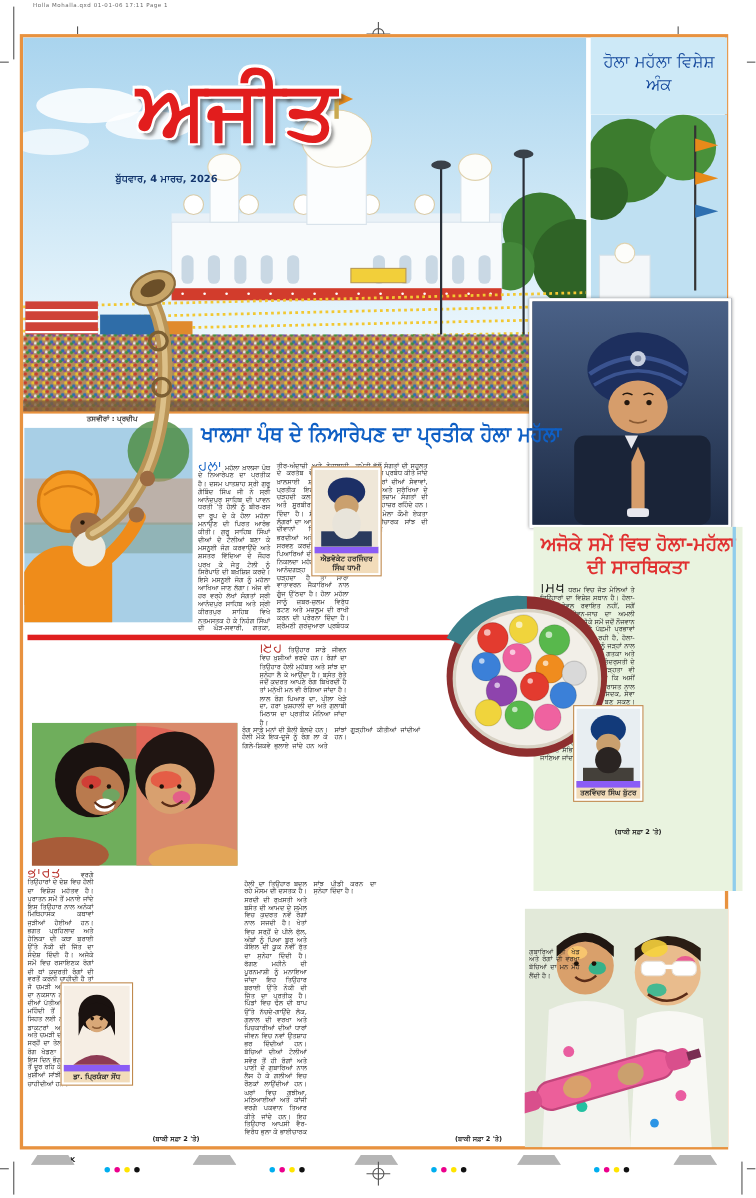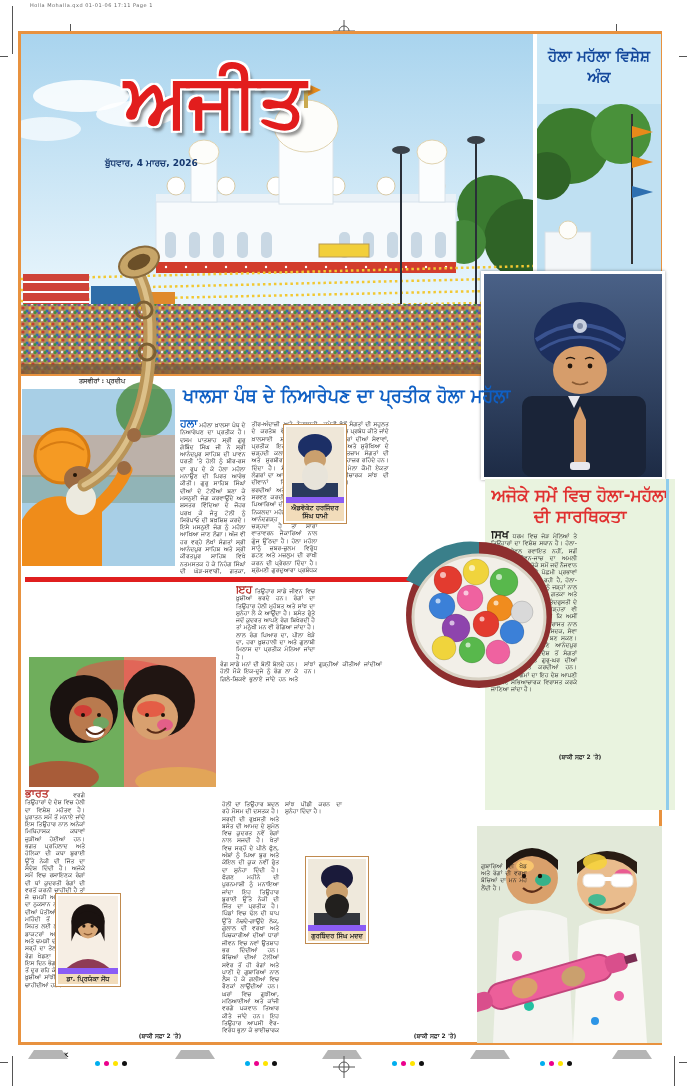--- a/index.html
+++ b/index.html
@@ -9,37 +9,37 @@
   .printer-line{left:30px;top:2px;font-size:5px;color:#666;letter-spacing:.5px;}
   .frame{left:18px;top:31px;width:638px;height:1008px;border:3px solid #e8923f;background:#fff;}
   .reg{stroke:#555;fill:none;stroke-width:1;}
   .tick{background:#555;}
   
   .masthead{left:80px;top:48px;width:270px;height:108px;text-align:center;
     font-size:74px;font-weight:bold;color:#e21d1d;line-height:104px;
     text-shadow:-2px -2px 0 #fff,2px -2px 0 #fff,-2px 2px 0 #fff,2px 2px 0 #fff,4px 5px 3px rgba(60,60,60,.55);}
   .date-line{left:105px;top:158px;width:220px;text-align:left;font-size:9px;font-weight:bold;color:#15376e;}
   .special-box{left:537px;top:34px;width:124px;height:70px;background:#cde9f7;
-    color:#14489c;font-weight:bold;font-size:15px;line-height:21px;text-align:center;padding-top:12px;box-sizing:border-box;}
+    color:#14489c;font-weight:normal;font-size:15px;line-height:21px;text-align:center;padding-top:12px;box-sizing:border-box;}
   .orange-rule{background:#e8923f;}
   .boy-photo{left:481px;top:271px;width:184px;height:209px;border:3px solid #fff;box-sizing:border-box;
     box-shadow:0 0 3px rgba(0,0,0,.4);background:#22334e;}
   
   .headline1{left:183px;top:384px;width:350px;font-size:19px;font-weight:bold;color:#0f5fc4;
     white-space:nowrap;transform:scaleX(.93);transform-origin:left center;}
   .headline2{font-size:17px;line-height:21px;font-weight:bold;color:#e03030;text-align:center;}
   .headline3{left:28px;top:585px;width:202px;height:70px;background:#fdf0dc;border:2px solid #e8923f;
     box-sizing:border-box;color:#1c86c8;font-weight:bold;font-size:18px;line-height:24px;text-align:center;padding-top:8px;}
   .headline4-box{left:220px;top:696px;width:246px;}
   .blue-bar{height:4px;background:#2fa3dc;}
   .headline4{font-size:20px;line-height:27px;font-weight:bold;color:#e02525;text-align:center;padding:3px 0;}
   
   .bt{font-size:6px;line-height:7.3px;color:#161616;text-align:justify;
       column-gap:6px;column-fill:auto;overflow:hidden;}
-  .lead{font-weight:bold;font-size:11px;}
+  .lead{font-weight:normal;font-size:14px;}
   .lead-blue{color:#0f5fc4;} .lead-red{color:#b8302a;} .lead-dark{color:#111;}
   .continued{font-size:6px;font-weight:bold;color:#222;text-align:center;}
   .red-bar{left:25px;top:577px;width:436px;height:5px;background:#e01f1f;}
   .green-box{left:485px;top:479px;width:190px;height:331px;background:#e9f3df;box-sizing:border-box;padding:6px 6px 4px;}
   .green-box .bt{height:222px;column-count:2;margin-top:4px;}
   .photo-credit{left:42px;top:377px;width:120px;text-align:center;font-size:6.5px;font-weight:bold;color:#333;}
   
   .abox{background:#fff;border:1px solid #c08a4e;box-sizing:border-box;padding:2px;z-index:8;}
   .abox svg{display:block;width:100%;}
   .acap{background:#f2dcba;border-top:6px solid #8b5cf6;font-size:6.5px;line-height:8px;font-weight:bold;
@@ -297,20 +297,30 @@
 
 
   <div class="abs green-box">
     <div class="headline2">ਅਜੋਕੇ ਸਮੇਂ ਵਿਚ ਹੋਲਾ-ਮਹੱਲਾ ਦੀ ਸਾਰਥਿਕਤਾ</div>
     <div class="bt">
       <span class="lead lead-dark">ਸਿੱਖ</span>
       <span>ਧਰਮ ਵਿਚ ਜੋੜ ਮੇਲਿਆਂ ਤੇ ਤਿਉਹਾਰਾਂ ਦਾ ਵਿਸ਼ੇਸ਼ ਸਥਾਨ ਹੈ। ਹੋਲਾ-ਮਹੱਲਾ ਕੇਵਲ ਰਵਾਇਤ ਨਹੀਂ, ਸਗੋਂ ਖ਼ਾਲਸਾਈ ਜੀਵਨ-ਜਾਚ ਦਾ ਅਮਲੀ ਪ੍ਰਗਟਾਵਾ ਹੈ। ਅਜੋਕੇ ਸਮੇਂ ਜਦੋਂ ਨੌਜਵਾਨ ਪੀੜ੍ਹੀ ਨਸ਼ਿਆਂ ਅਤੇ ਪੱਛਮੀ ਪ੍ਰਭਾਵਾਂ ਹੇਠ ਵਿਰਸੇ ਤੋਂ ਦੂਰ ਹੋ ਰਹੀ ਹੈ, ਹੋਲਾ-ਮਹੱਲਾ ਵਰਗੇ ਜੋੜ ਮੇਲੇ ਸਾਨੂੰ ਜੜ੍ਹਾਂ ਨਾਲ ਜੋੜਦੇ ਹਨ। ਘੋੜ-ਸਵਾਰੀ, ਗਤਕਾ ਅਤੇ ਸ਼ਸਤਰ ਵਿੱਦਿਆ ਸਰੀਰਕ ਤੰਦਰੁਸਤੀ ਦੇ ਨਾਲ-ਨਾਲ ਮਾਨਸਿਕ ਦ੍ਰਿੜ੍ਹਤਾ ਵੀ ਬਖ਼ਸ਼ਦੀ ਹੈ। ਅੱਜ ਲੋੜ ਹੈ ਕਿ ਅਸੀਂ ਆਪਣੇ ਬੱਚਿਆਂ ਨੂੰ ਇਸ ਵਿਰਾਸਤ ਨਾਲ ਜੋੜੀਏ ਤਾਂ ਜੋ ਉਹ ਸਿੱਖੀ ਸਿਦਕ, ਸੇਵਾ ਅਤੇ ਸਿਮਰਨ ਦੇ ਧਾਰਨੀ ਬਣ ਸਕਣ। ਤੰਬੂਆਂ ਦੀ ਨਗਰੀ ਬਣੇ ਆਨੰਦਪੁਰ ਸਾਹਿਬ ਵਿਚ ਦੇਸ਼-ਵਿਦੇਸ਼ ਤੋਂ ਸੰਗਤਾਂ ਪੁੱਜਦੀਆਂ ਹਨ ਅਤੇ ਗੁਰੂ-ਘਰ ਦੀਆਂ ਖ਼ੁਸ਼ੀਆਂ ਪ੍ਰਾਪਤ ਕਰਦੀਆਂ ਹਨ। ਮੇਲਿਆਂ ਸਮਾਗਮਾਂ ਦਾ ਇਹ ਦੇਸ਼ ਆਪਣੀ ਵਿਲੱਖਣ ਸੱਭਿਆਚਾਰਕ ਵਿਰਾਸਤ ਕਰਕੇ ਜਾਣਿਆ ਜਾਂਦਾ ਹੈ।</span>
     </div>
     <div class="continued">(ਬਾਕੀ ਸਫ਼ਾ 2 'ਤੇ)</div>
   </div>
+  <div class="abs abox" style="left:521px;top:641px;width:64px;">
+    <svg viewBox="0 0 58 66">
+      <rect width="58" height="66" fill="#e8eef2"></rect>
+      <rect x="6" y="54" width="46" height="12" fill="#44403a"></rect>
+      <ellipse cx="29" cy="19" rx="16" ry="13" fill="#123a7a"></ellipse>
+      <ellipse cx="29" cy="33" rx="11" ry="10" fill="#caa06e"></ellipse>
+      <ellipse cx="29" cy="47" rx="12" ry="12" fill="#2a2422"></ellipse>
+    </svg>
+    <div class="acap">ਤਲਵਿੰਦਰ ਸਿੰਘ ਬੁੱਟਰ</div>
+  </div>
   <div class="abs blue-strip"></div>
 
   <svg class="abs" style="left:398px;top:540px;z-index:7;" width="162" height="150" viewBox="0 0 162 150">
     <circle cx="81" cy="75" r="73" fill="#8e2f2f"></circle>
     <path d="M8,40 A73,73 0 0 1 81,2 L81,75 Z" fill="#3a7f8a"></path>
     <ellipse cx="81" cy="77" rx="66" ry="62" fill="#f2efe8" stroke="#d8d2c4" stroke-width="3"></ellipse>
     <g stroke="#00000022">
       <circle cx="50" cy="40" r="14" fill="#e33b2f"></circle>
         <circle cx="78" cy="32" r="13" fill="#f0d43c"></circle>
       <circle cx="106" cy="42" r="14" fill="#58b84c"></circle>
@@ -351,30 +361,20 @@
       <path d="M13,24 Q29,6 45,24 L45,44 Q40,28 29,26 Q18,28 13,44 Z" fill="#1a1210"></path>
       <circle cx="25" cy="29" r="1.6" fill="#1e120a"></circle>
         <circle cx="33" cy="29" r="1.6" fill="#1e120a"></circle>
       <path d="M25,36 Q29,39 33,36" stroke="#8a5a33" stroke-width="1.3" fill="none"></path>
     </svg>
     <div class="acap">ਡਾ. ਪ੍ਰਿਯੰਕਾ ਸੋਂਧ</div>
   </div>
 
   <div class="abs bt" style="left:222px;top:800px;width:246px;height:240px;column-count:4;">
     <span>ਹੋਲੀ ਦਾ ਤਿਉਹਾਰ ਬਦਲ ਰਹੇ ਮੌਸਮ ਦੀ ਦਸਤਕ ਹੈ। ਸਰਦੀ ਦੀ ਰੁਖ਼ਸਤੀ ਅਤੇ ਬਸੰਤ ਦੀ ਆਮਦ ਦੇ ਸੁਮੇਲ ਵਿਚ ਕੁਦਰਤ ਨਵੇਂ ਰੰਗਾਂ ਨਾਲ ਸਜਦੀ ਹੈ। ਖੇਤਾਂ ਵਿਚ ਸਰ੍ਹੋਂ ਦੇ ਪੀਲੇ ਫੁੱਲ, ਅੰਬਾਂ ਨੂੰ ਪਿਆ ਬੂਰ ਅਤੇ ਕੋਇਲ ਦੀ ਕੂਕ ਨਵੀਂ ਰੁੱਤ ਦਾ ਸੁਨੇਹਾ ਦਿੰਦੀ ਹੈ। ਫੱਗਣ ਮਹੀਨੇ ਦੀ ਪੂਰਨਮਾਸ਼ੀ ਨੂੰ ਮਨਾਇਆ ਜਾਂਦਾ ਇਹ ਤਿਉਹਾਰ ਬੁਰਾਈ ਉੱਤੇ ਨੇਕੀ ਦੀ ਜਿੱਤ ਦਾ ਪ੍ਰਤੀਕ ਹੈ। ਪਿੰਡਾਂ ਵਿਚ ਢੋਲ ਦੀ ਥਾਪ ਉੱਤੇ ਨੱਚਦੇ-ਗਾਉਂਦੇ ਲੋਕ, ਗੁਲਾਲ ਦੀ ਵਰਖਾ ਅਤੇ ਪਿਚਕਾਰੀਆਂ ਦੀਆਂ ਧਾਰਾਂ ਜੀਵਨ ਵਿਚ ਨਵਾਂ ਉਤਸ਼ਾਹ ਭਰ ਦਿੰਦੀਆਂ ਹਨ। ਬੱਚਿਆਂ ਦੀਆਂ ਟੋਲੀਆਂ ਸਵੇਰ ਤੋਂ ਹੀ ਰੰਗਾਂ ਅਤੇ ਪਾਣੀ ਦੇ ਗੁਬਾਰਿਆਂ ਨਾਲ ਲੈਸ ਹੋ ਕੇ ਗਲੀਆਂ ਵਿਚ ਰੌਣਕਾਂ ਲਾਉਂਦੀਆਂ ਹਨ। ਘਰਾਂ ਵਿਚ ਗੁਝੀਆ, ਮਠਿਆਈਆਂ ਅਤੇ ਕਾਂਜੀ ਵਰਗੇ ਪਕਵਾਨ ਤਿਆਰ ਕੀਤੇ ਜਾਂਦੇ ਹਨ। ਇਹ ਤਿਉਹਾਰ ਆਪਸੀ ਵੈਰ-ਵਿਰੋਧ ਭੁਲਾ ਕੇ ਭਾਈਚਾਰਕ ਸਾਂਝ ਪੀਡੀ ਕਰਨ ਦਾ ਸੁਨੇਹਾ ਦਿੰਦਾ ਹੈ।</span>
-  </div>
-  <div class="abs abox" style="left:305px;top:856px;width:64px;">
-    <svg viewBox="0 0 58 66">
-      <rect width="58" height="66" fill="#efe9dc"></rect>
-      <rect x="6" y="54" width="46" height="12" fill="#33363d"></rect>
-      <ellipse cx="29" cy="19" rx="16" ry="13" fill="#1a1a3a"></ellipse>
-      <ellipse cx="29" cy="33" rx="11" ry="10" fill="#caa06e"></ellipse>
-      <ellipse cx="29" cy="47" rx="12" ry="12" fill="#22201e"></ellipse>
-    </svg>
-    <div class="acap">ਗੁਰਬਿੰਦਰ ਸਿੰਘ ਮਦਦ</div>
   </div>
 
   <svg class="abs" style="left:477px;top:826px;" width="185" height="217" viewBox="0 0 185 217">
     <rect width="185" height="217" fill="#e2e9d9"></rect>
     <circle cx="55" cy="52" r="26" fill="#d9a06b"></circle>
     <path d="M29,44 Q55,16 81,44 L81,34 Q55,10 29,34 Z" fill="#201712"></path>
     <ellipse cx="48" cy="40" rx="9" ry="6" fill="#fdcb6e" opacity=".85"></ellipse>
     <ellipse cx="66" cy="54" rx="8" ry="6" fill="#00b894" opacity=".75"></ellipse>
     <circle cx="47" cy="50" r="2.2" fill="#1e120a"></circle>
       <circle cx="63" cy="50" r="2.2" fill="#1e120a"></circle>

